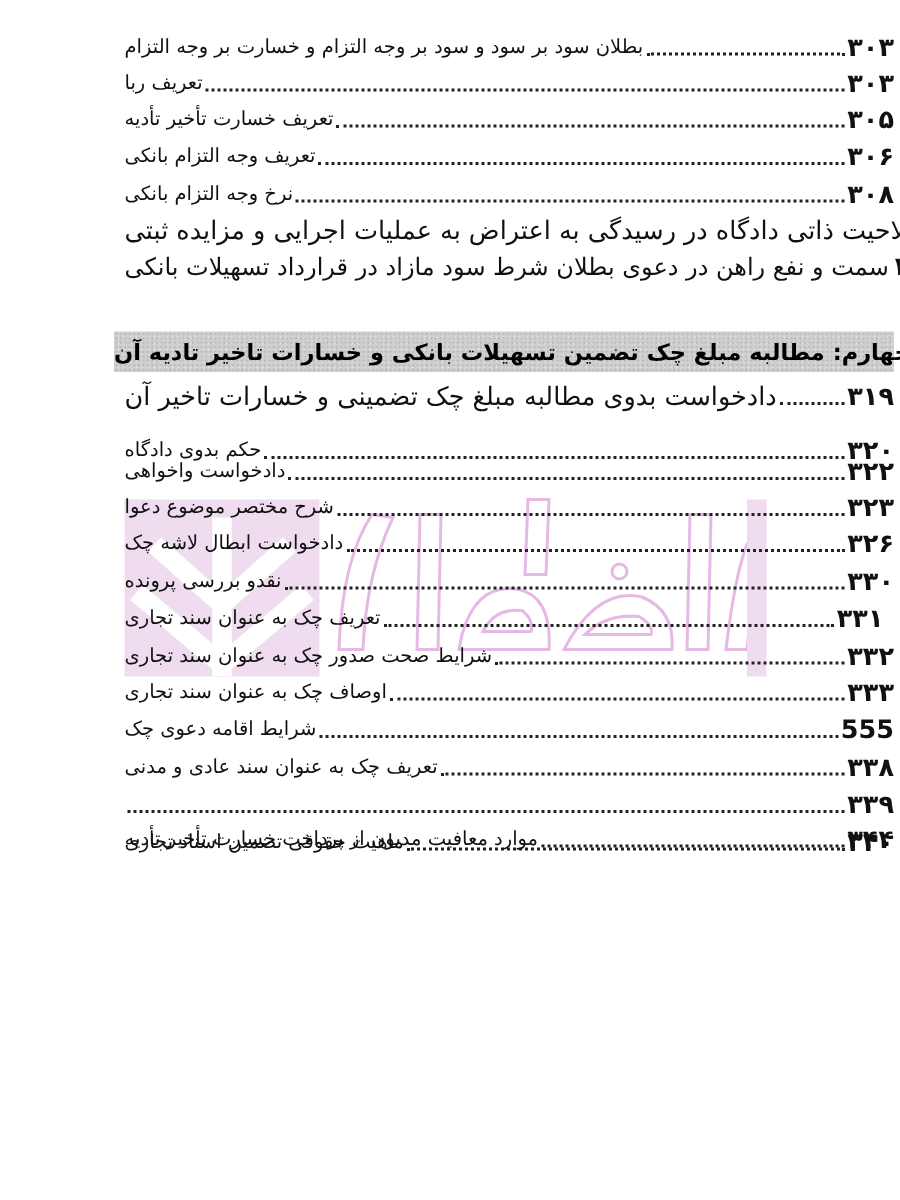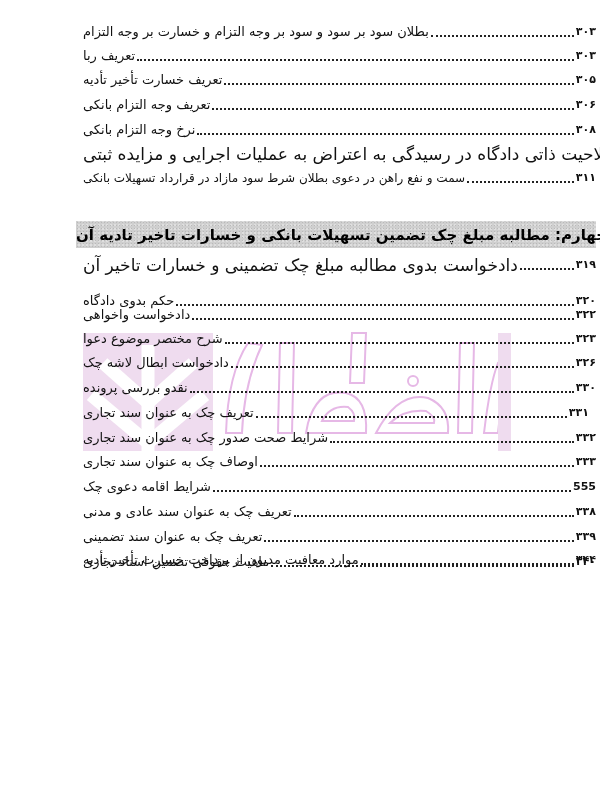--- a/index.html
+++ b/index.html
@@ -15,21 +15,21 @@
 
   .toc { position:absolute; left:0; top:0; width:600px; z-index:1; }
   .row {
     position:absolute; left:83px; width:513px; height:22px;
     display:flex; flex-direction:row-reverse; align-items:flex-end;
     direction:rtl; font-size:13px; line-height:18px;
   }
   .row.indent { width:506px; }
   .row .title { white-space:nowrap; direction:rtl; font-family:"DejaVu Sans", sans-serif; font-weight:500; }
   .row .dots { flex:1; border-bottom:2px dotted #222; margin:0 2px 4px 2px; height:1px; }
-  .row .page { white-space:nowrap; font-weight:bold; direction:rtl; font-size:11px; }
+  .row .page { white-space:nowrap; font-weight:bold; direction:rtl; font-size:17px; }
 
   .heading {
     position:absolute; left:76px; top:221px; width:520px; height:27px;
     background:#cfcfcf;
     background-image: radial-gradient(#b9b9b9 0.7px, transparent 0.8px), radial-gradient(#e0e0e0 0.7px, transparent 0.8px);
     background-size:3px 3px, 4px 4px;
     background-position:0 0, 1px 2px;
     display:flex; align-items:center; justify-content:flex-end;
     direction:rtl; z-index:1;
   }
@@ -93,21 +93,21 @@
     <span class="title">نرخ وجه التزام بانکی</span>
     <span class="dots"></span>
     <span class="page">۳۰۸</span>
   </div>
   <div class="row" style="top:141px">
     <span class="title" style="font-size:17px">عدم صلاحیت ذاتی دادگاه در رسیدگی به اعتراض به عملیات اجرایی و مزایده ثبتی</span>
     <span class="dots"></span>
     <span class="page">۳۰۹</span>
   </div>
   <div class="row" style="top:165px">
-    <span class="title" style="font-size:12px">سمت و نفع راهن در دعوی بطلان شرط سود مازاد در قرارداد تسهیلات بانکی</span>
+    <span class="title" style="font-size:16px">سمت و نفع راهن در دعوی بطلان شرط سود مازاد در قرارداد تسهیلات بانکی</span>
     <span class="dots"></span>
     <span class="page">۳۱۱</span>
   </div>
 
   <div class="heading">
     <span>پرونده چهارم: مطالبه مبلغ چک تضمین تسهیلات بانکی و خسارات تاخیر تادیه آن</span>
   </div>
 
   <div class="row" style="top:252px">
     <span class="title" style="font-size:17px">دادخواست بدوی مطالبه مبلغ چک تضمینی و خسارات تاخیر آن</span>
@@ -158,21 +158,20 @@
     <span class="title">شرایط اقامه دعوی چک</span>
     <span class="dots"></span>
     <span class="page">555</span>
   </div>
   <div class="row" style="top:499px">
     <span class="title">تعریف چک به عنوان سند عادی و مدنی</span>
     <span class="dots"></span>
     <span class="page">۳۳۸</span>
   </div>
   <div class="row" style="top:524px">
-    <span class="title">تعریف چک به عنوان سند تضمینی</span>
     <span class="dots"></span>
     <span class="page">۳۳۹</span>
   </div>
   <div class="row" style="top:549px">
     <span class="title">ماهیت حقوقی تضمین اسناد تجاری</span>
     <span class="dots"></span>
     <span class="page">۳۴۰</span>
   </div>
   <div class="row" style="top:547px">
     <span class="title">موارد معافیت مدیون از پرداخت خسارت تأخیر تأدیه</span>

